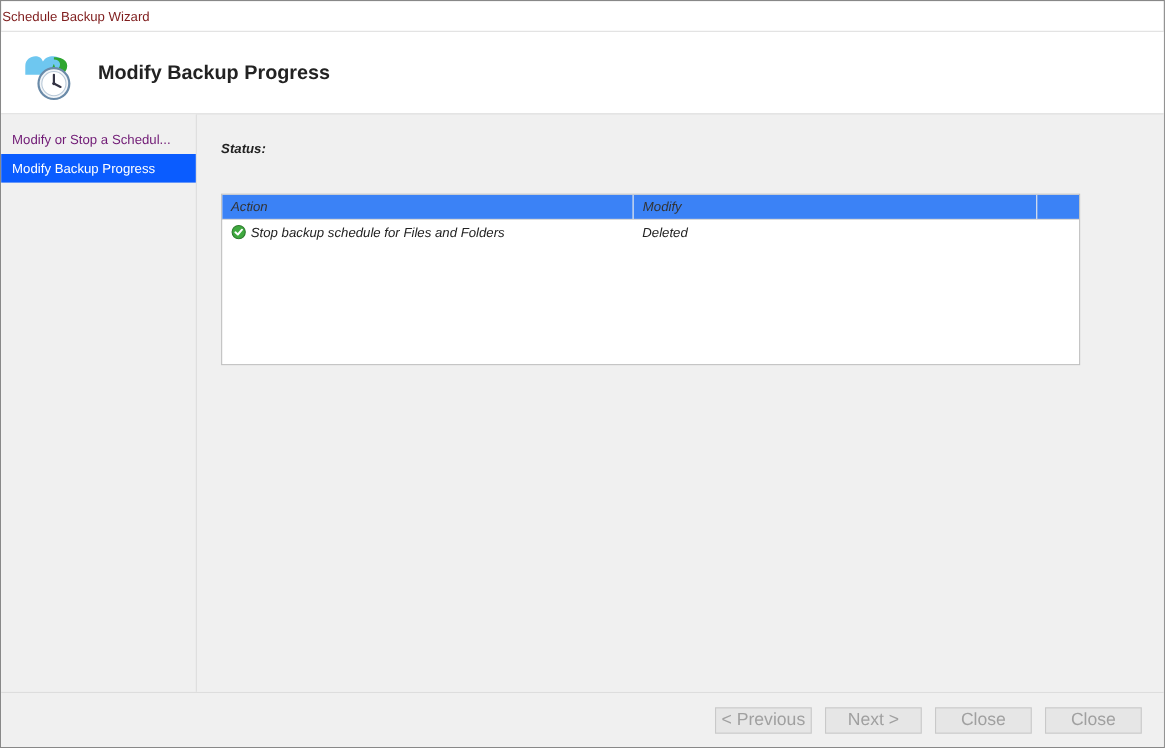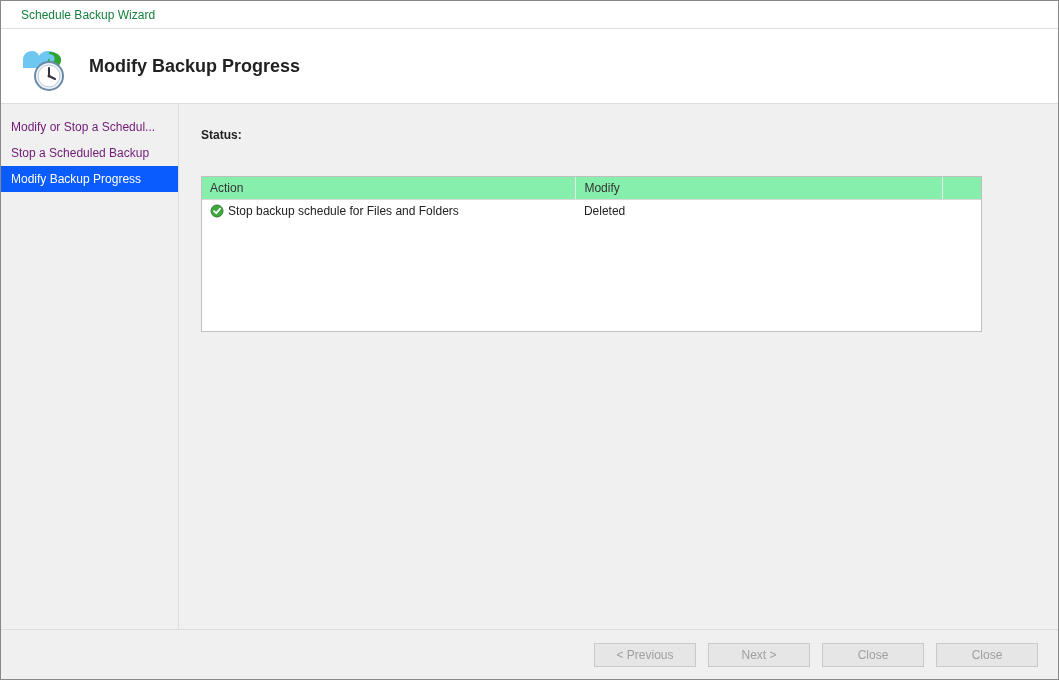--- a/index.html
+++ b/index.html
@@ -13,22 +13,22 @@
       background: #fff;
       width: 1059px;
       height: 680px;
       overflow: hidden;
       border: 1px solid #888;
       display: flex;
       flex-direction: column;
     }
     .titlebar {
       height: 28px;
-      padding: 4px 20px;
-      color: #15803d;
+      padding: 4px 1px;
+      color: #7f1d1d;
       font-size: 12px;
       display: flex;
       align-items: center;
       border-bottom: 1px solid #ddd;
     }
     .header {
       height: 74px;
       padding: 10px 14px;
       display: flex;
       align-items: center;
@@ -93,20 +93,21 @@
       background: #1768e0;
       background: #0b5fdc;
     }
     .sidebar-item.selected { background:#0a5cff; color:#fff; }
 
     .content {
       flex: 1;
       padding: 24px 76px 24px 22px;
       color: #222;
       overflow: auto;
+      font-style: italic;
     }
     .status-label {
       font-weight: 700;
       font-size: 12px;
       margin-bottom: 34px;
     }
     .description {
       font-size: 12px;
       line-height: 1.45;
       max-width: 520px;
@@ -125,21 +126,21 @@
       font-size: 12px;
       table-layout: fixed;
     }
     th {
       text-align: left;
       font-weight: 400;
       padding: 4px 8px;
       border-bottom: 1px solid #d9d9d9;
       border-right: 1px solid #eaeaea;
       color: #333;
-      background: #86efac;
+      background: #3b82f6;
       height: 20px;
     }
     th:last-child { border-right: none; width: 40px; }
     td {
       padding: 4px 8px;
       vertical-align: middle;
       height: 22px;
     }
     .action-cell {
       display: flex;
@@ -156,26 +157,26 @@
       height: 50px;
       border-top: 1px solid #ddd;
       background: #f0f0f0;
       display: flex;
       align-items: center;
       justify-content: flex-end;
       padding: 0 20px;
       gap: 12px;
     }
     button.wiz {
-      width: 102px;
+      width: 88px;
       height: 24px;
       background: #e6e6e6;
       border: 1px solid #c9c9c9;
       color: #888;
-      font-size: 12px;
+      font-size: 16px;
       cursor: pointer;
     }
     button.wiz:disabled {
       color: #a0a0a0;
       cursor: default;
     }
   </style>
 </head>
 <body>
 
@@ -195,23 +196,20 @@
       <circle cx="34" cy="38" r="1.5" fill="#334"></circle>
     </svg>
   </span>
   <h1>Modify Backup Progress</h1>
 </div>
 
 <div class="body">
   <div class="sidebar">
     <div class="sidebar-item">
       <span>Modify or Stop a Schedul...</span>
-    </div>
-    <div class="sidebar-item">
-      <span>Stop a Scheduled Backup</span>
     </div>
     <div class="sidebar-item selected">
       <span>Modify Backup Progress</span>
     </div>
   </div>
 
   <div class="content">
     <div class="status-label">Status:</div>
 
     <div class="table-wrap">

